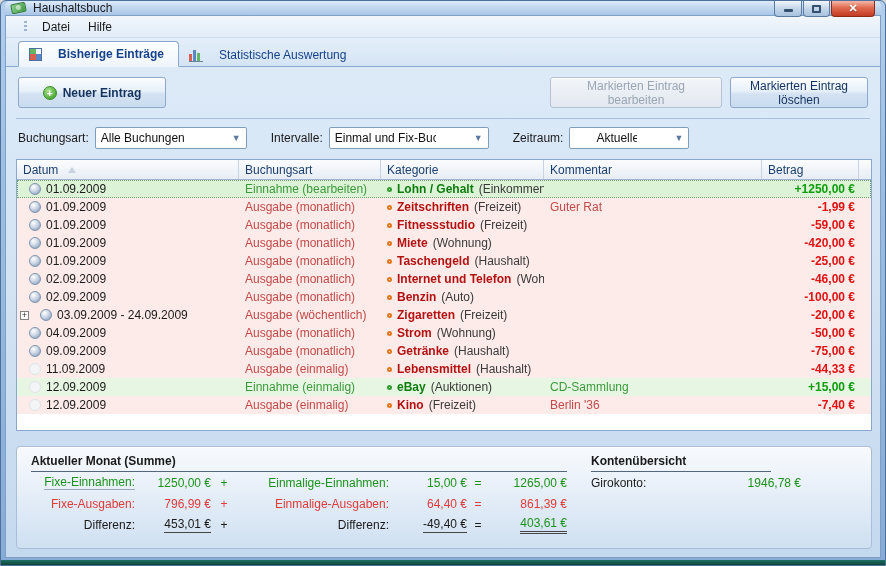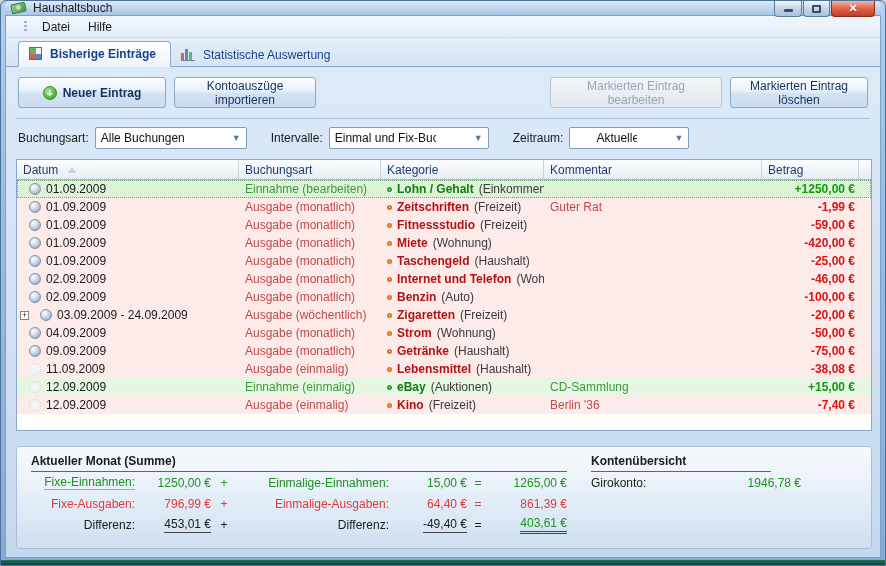--- a/index.html
+++ b/index.html
@@ -33,21 +33,21 @@
     display:flex; flex-direction:column; margin-bottom:8px; border-bottom:1px solid #7e9fc6;}
   
   .menubar{ height:22px; background:linear-gradient(180deg,#f2f7fc,#e2ecf8); border-bottom:1px solid #cfdcec;
     display:flex; align-items:center; padding:0 16px;}
   .grip{ width:3px; height:12px; margin:0 6px 0 2px;
     background:repeating-linear-gradient(180deg,#9fb4cc 0 2px,transparent 2px 4px);}
   .menu-item{ font-size:12px; color:#1a1a1a; padding:2px 9px; cursor:default;}
   
   .tabbar{ height:29px; display:flex; align-items:flex-end; padding:3px 0 0 12px;
     border-bottom:1px solid #8aa8cc; background:linear-gradient(180deg,#e4eefa,#d5e4f4);}
-  .tab{ display:flex; gap:8px; font-size:12px; color:#15428b;
+  .tab{ display:flex; align-items:center; gap:16px; font-size:12px; color:#15428b;
     padding:5px 14px 5px 10px; cursor:default; position:relative; top:1px;}
   .tab.active{ background:linear-gradient(180deg,#ffffff,#eef5fc); border:1px solid #8aa8cc; border-bottom:1px solid #eef5fc;
     border-radius:4px 4px 0 0; font-weight:bold;}
   .icon-grid{ width:13px; height:13px; border:1px solid #4a6fa5; background:#fff;
     display:grid; grid-template-columns:1fr 1fr; grid-template-rows:1fr 1fr;}
   .icon-grid i:nth-child(1){background:#63b663;} .icon-grid i:nth-child(2){background:#f2f6fa;}
   .icon-grid i:nth-child(3){background:#d95f4f;} .icon-grid i:nth-child(4){background:#5a87c6;}
   .icon-bars{ width:14px; height:13px; display:flex; align-items:flex-end; gap:1px; border-bottom:1px solid #6a7f98; padding-bottom:0;}
   .icon-bars i{ width:3px; display:block;}
   .icon-bars i:nth-child(1){height:7px;background:#d95f4f;} .icon-bars i:nth-child(2){height:11px;background:#5a87c6;}
@@ -176,23 +176,20 @@
       </div>
     </div>
 
     <div class="page">
 
       <div class="toolbar">
         <button class="btn primary">
           <span class="plus-icon">+</span>
           <span>Neuer Eintrag</span>
         </button>
-        <button class="btn import">
-          <span>Kontoauszüge importieren</span>
-        </button>
         <span class="spacer"></span>
         <button class="btn edit disabled" aria-disabled="true">
           <span>Markierten Eintrag bearbeiten</span>
         </button>
         <button class="btn delete">
           <span>Markierten Eintrag löschen</span>
         </button>
       </div>
 
       <div class="filters">
@@ -386,21 +383,21 @@
                 <span class="ricon faint"></span>
                 <span class="dtext">11.09.2009</span>
               </div>
               <div class="cell c-type t-expense">Ausgabe (einmalig)</div>
               <div class="cell c-cat">
                 <span class="bullet b-expense"></span>
                 <strong class="catname">Lebensmittel</strong>
                 <span class="catgroup">(Haushalt)</span>
               </div>
               <div class="cell c-comment t-expense"></div>
-              <div class="cell c-amount a-expense">-38,08 €</div>
+              <div class="cell c-amount a-expense">-44,33 €</div>
             </div>
             <div class="trow income">
               <div class="cell c-date">
                 <span class="ricon faint"></span>
                 <span class="dtext">12.09.2009</span>
               </div>
               <div class="cell c-type t-income">Einnahme (einmalig)</div>
               <div class="cell c-cat">
                 <span class="bullet b-income"></span>
                 <strong class="catname">eBay</strong>

